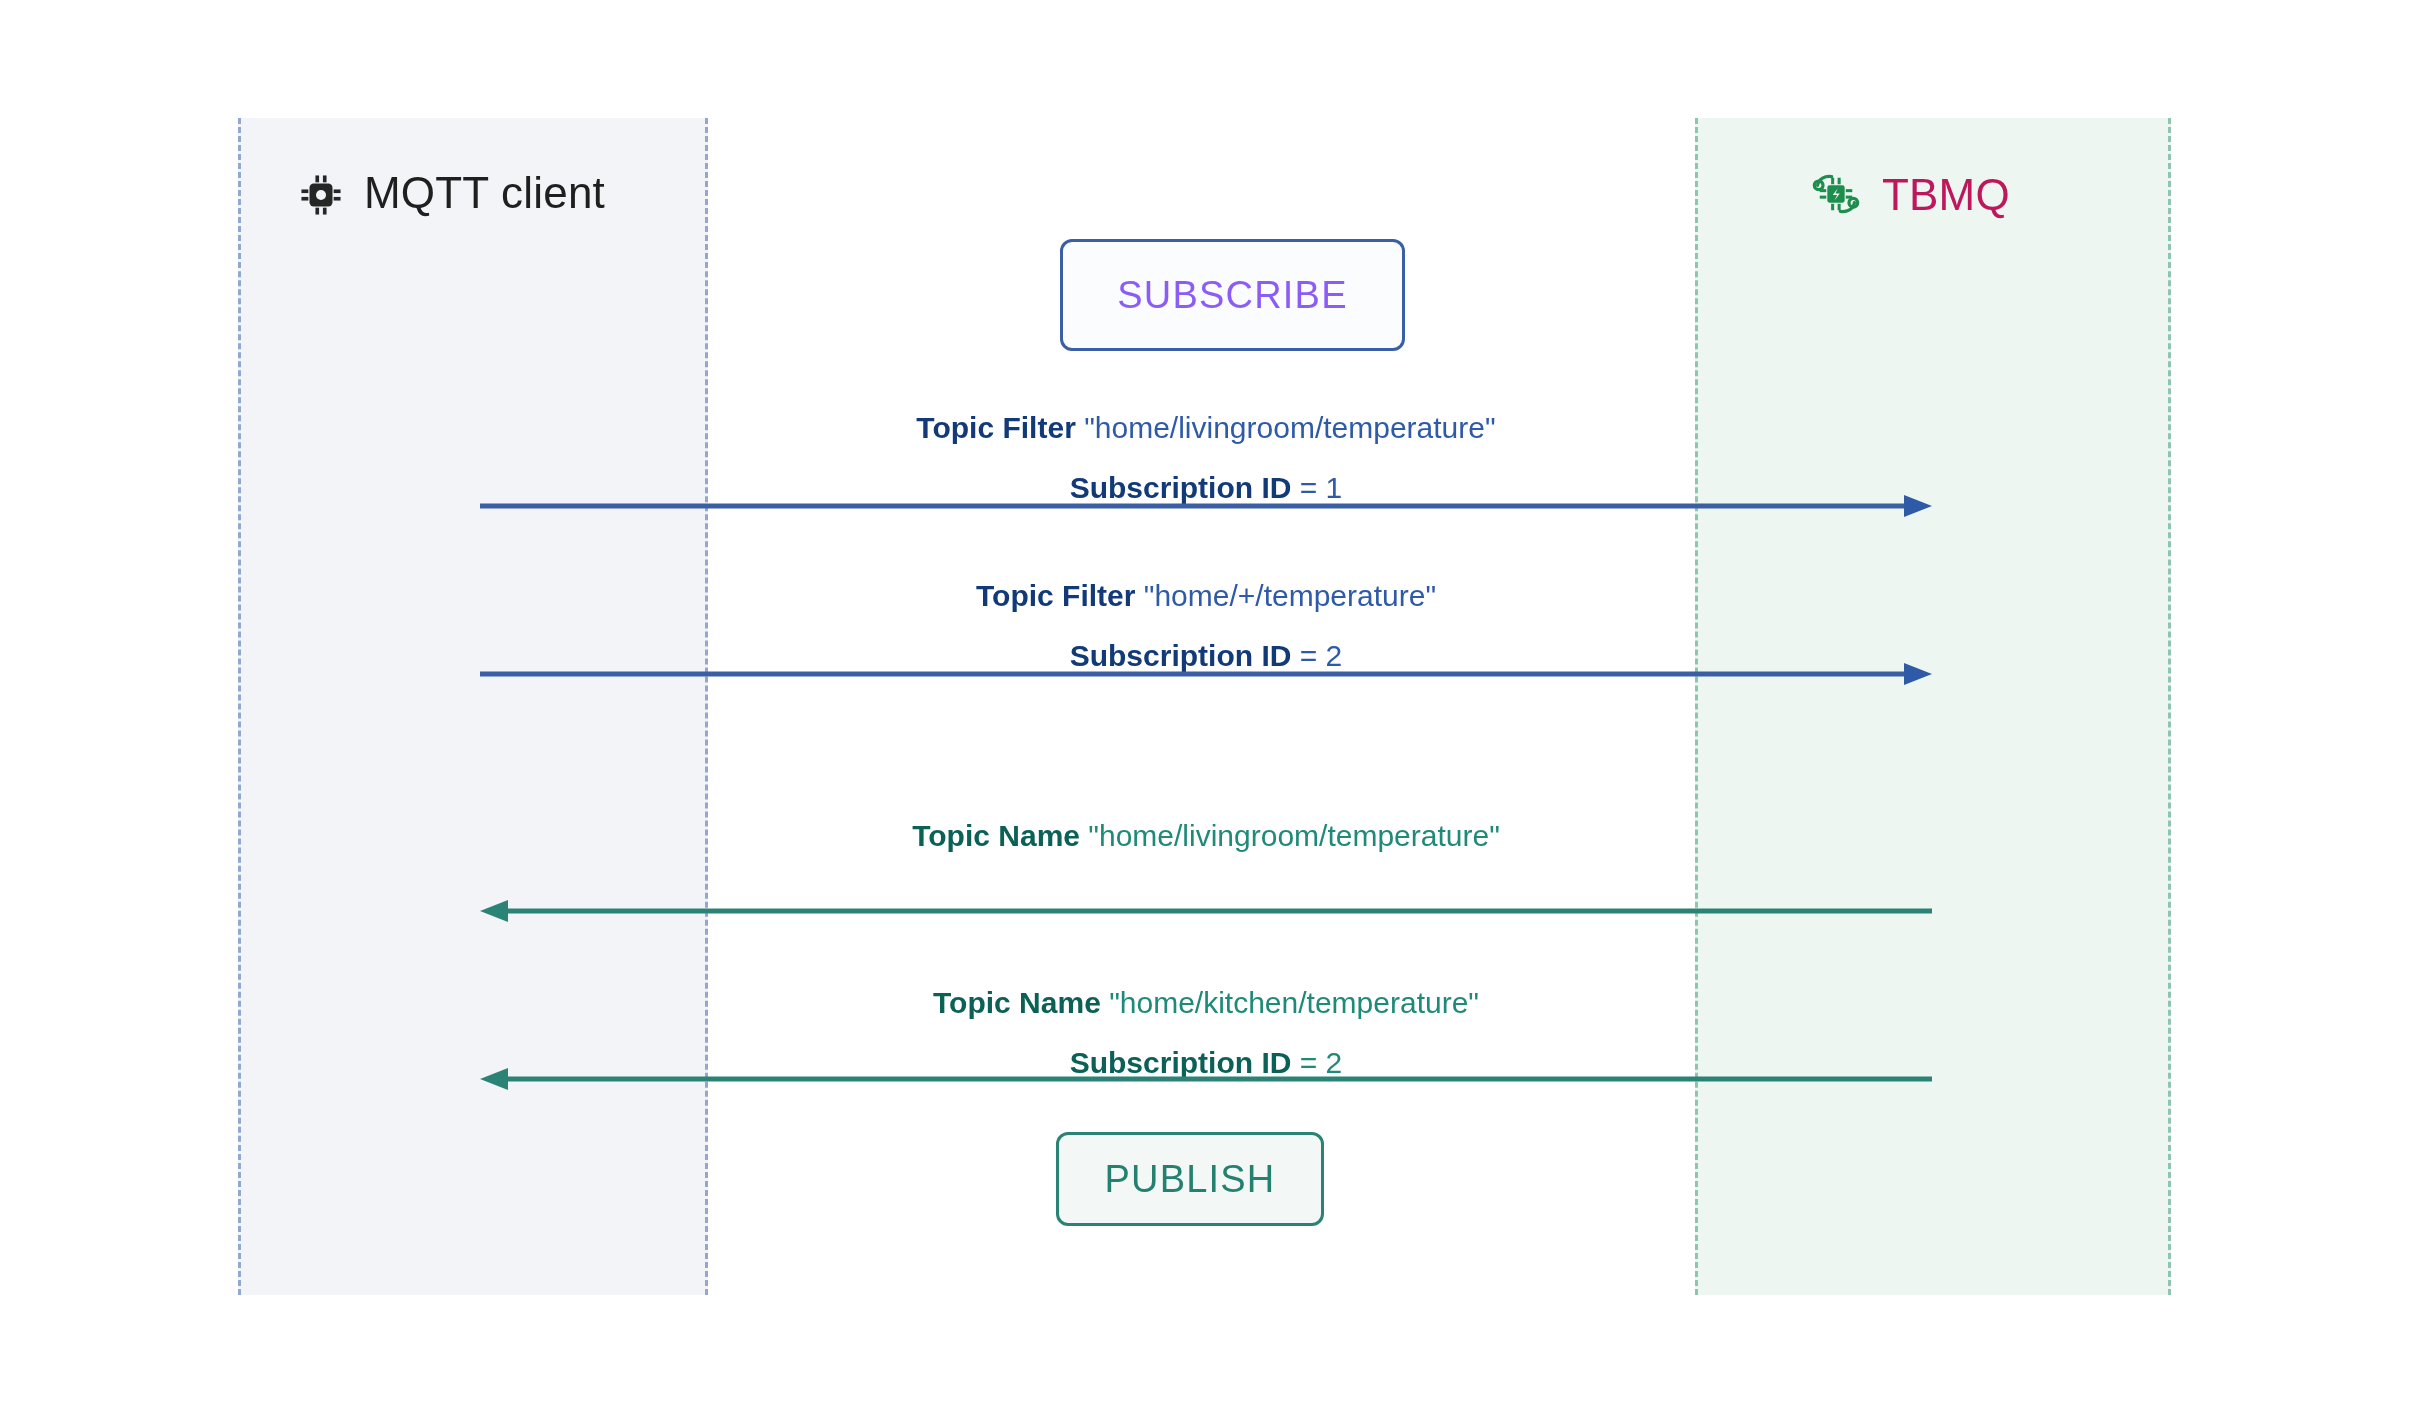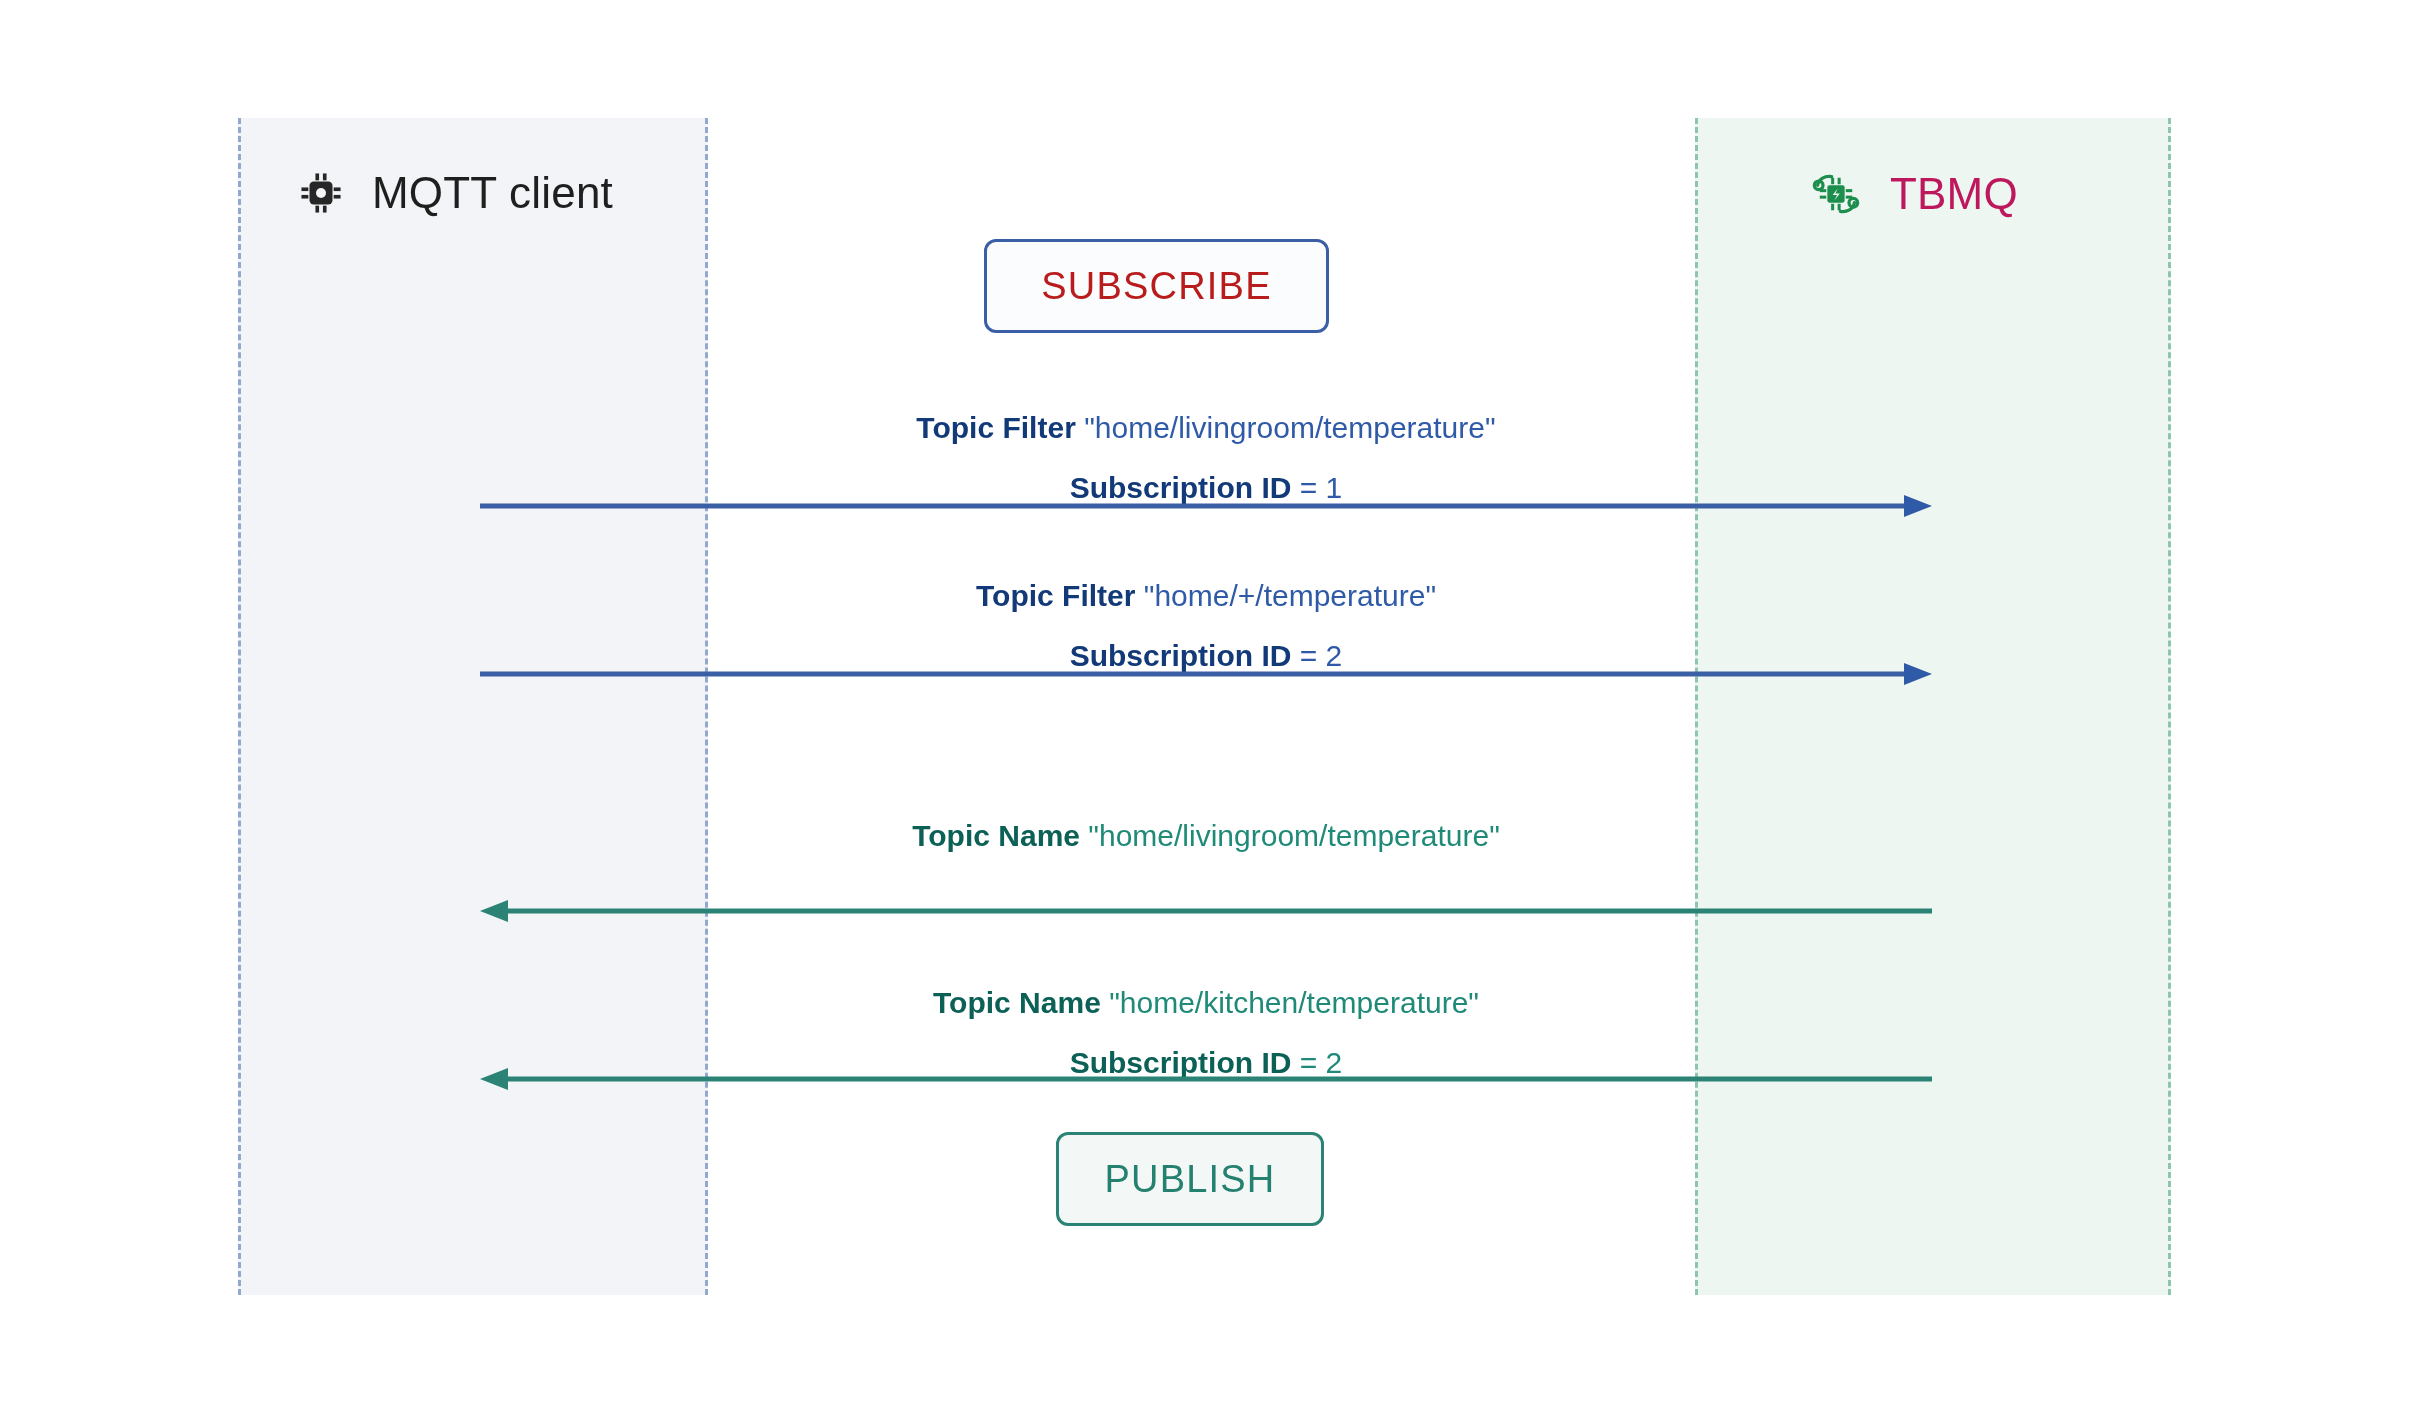--- a/index.html
+++ b/index.html
@@ -40,22 +40,22 @@
     width: 476px;
     background: #eef6f2;
     border-left: 3px dashed #8ec5b0;
     border-right: 3px dashed #8ec5b0;
   }
 
   
   .actor {
     position: absolute;
     display: flex;
-    align-items: center;
-    gap: 28px;
+    align-items: flex-end;
+    gap: 20px;
     white-space: nowrap;
   }
   .actor-client {
     left: 298px;
     top: 168px;
   }
   .actor-broker {
     left: 1810px;
     top: 168px;
   }
@@ -112,27 +112,27 @@
     position: absolute;
     box-sizing: border-box;
     display: flex;
     align-items: center;
     justify-content: center;
     border-radius: 12px;
     font-size: 38px;
     letter-spacing: 1.2px;
   }
   .pill-subscribe {
-    left: 984px;
+    left: 1060px;
     top: 239px;
     width: 345px;
-    height: 94px;
+    height: 112px;
     border: 3px solid #3b5fa4;
     background: #fbfcfd;
-    color: #b91c1c;
+    color: #8b5cf6;
   }
   .pill-publish {
     left: 1056px;
     top: 1132px;
     width: 268px;
     height: 94px;
     border: 3px solid #2b8375;
     background: #f3f8f6;
     color: #24806f;
   }

